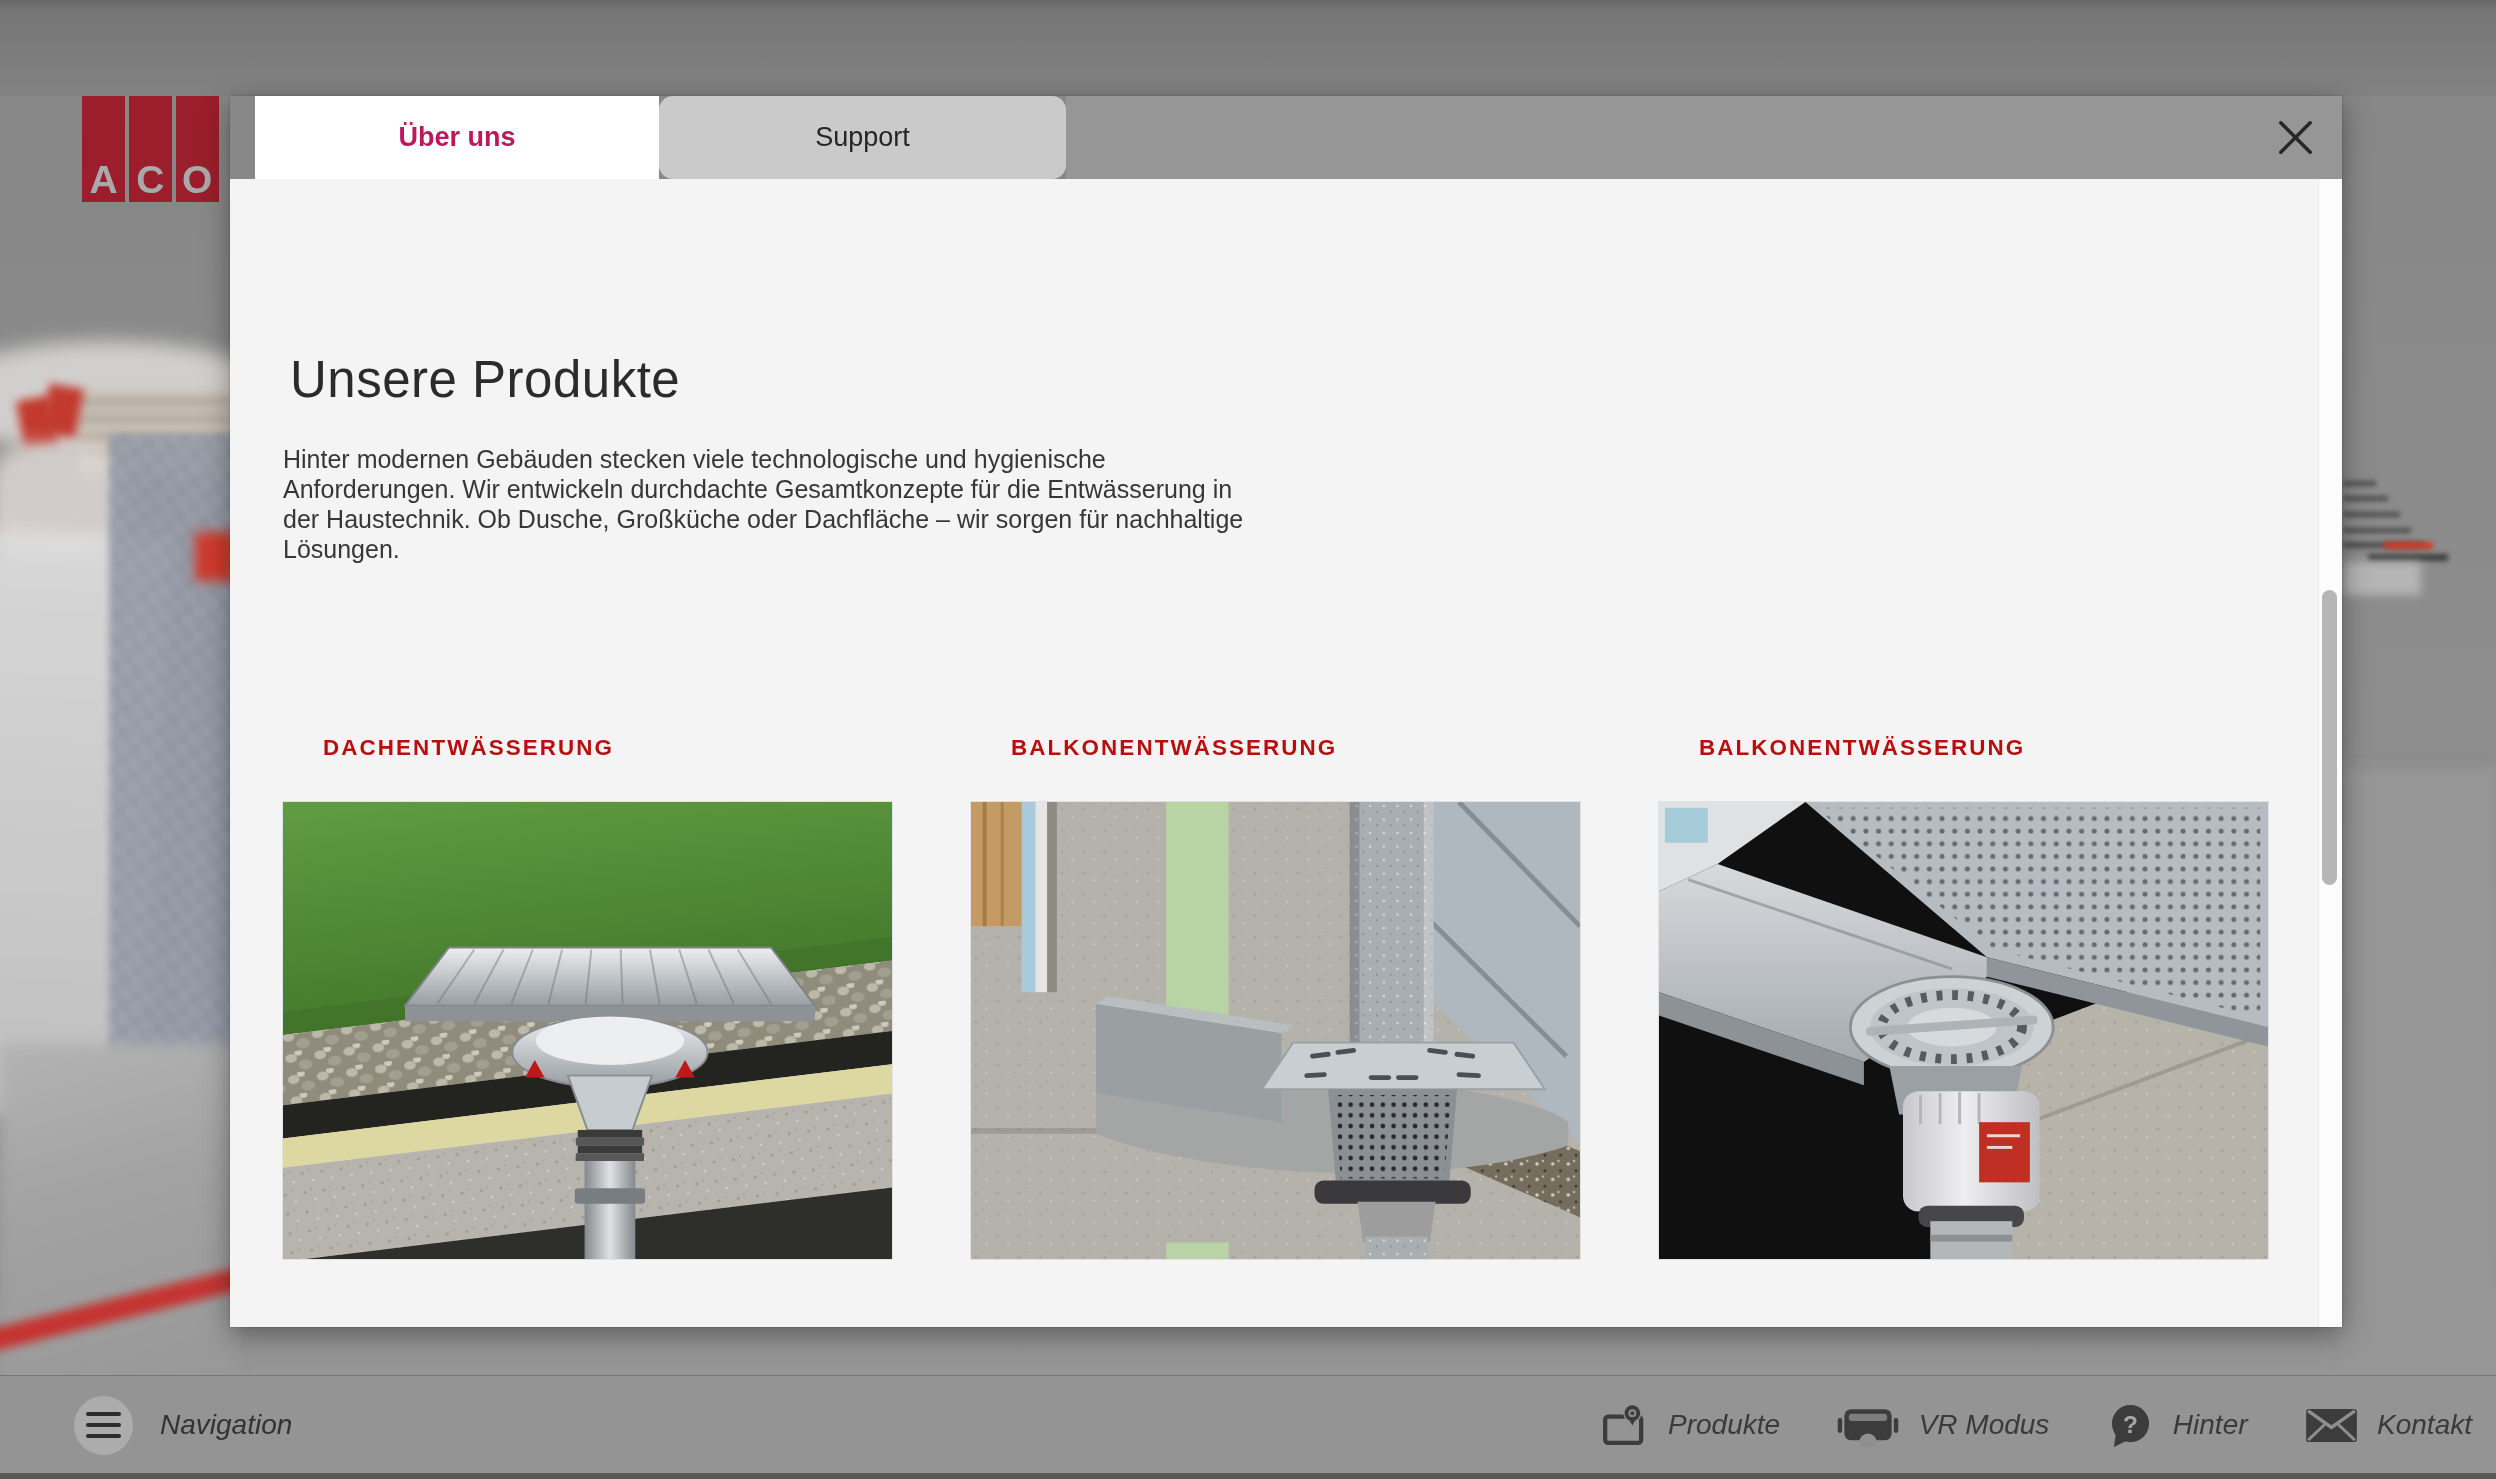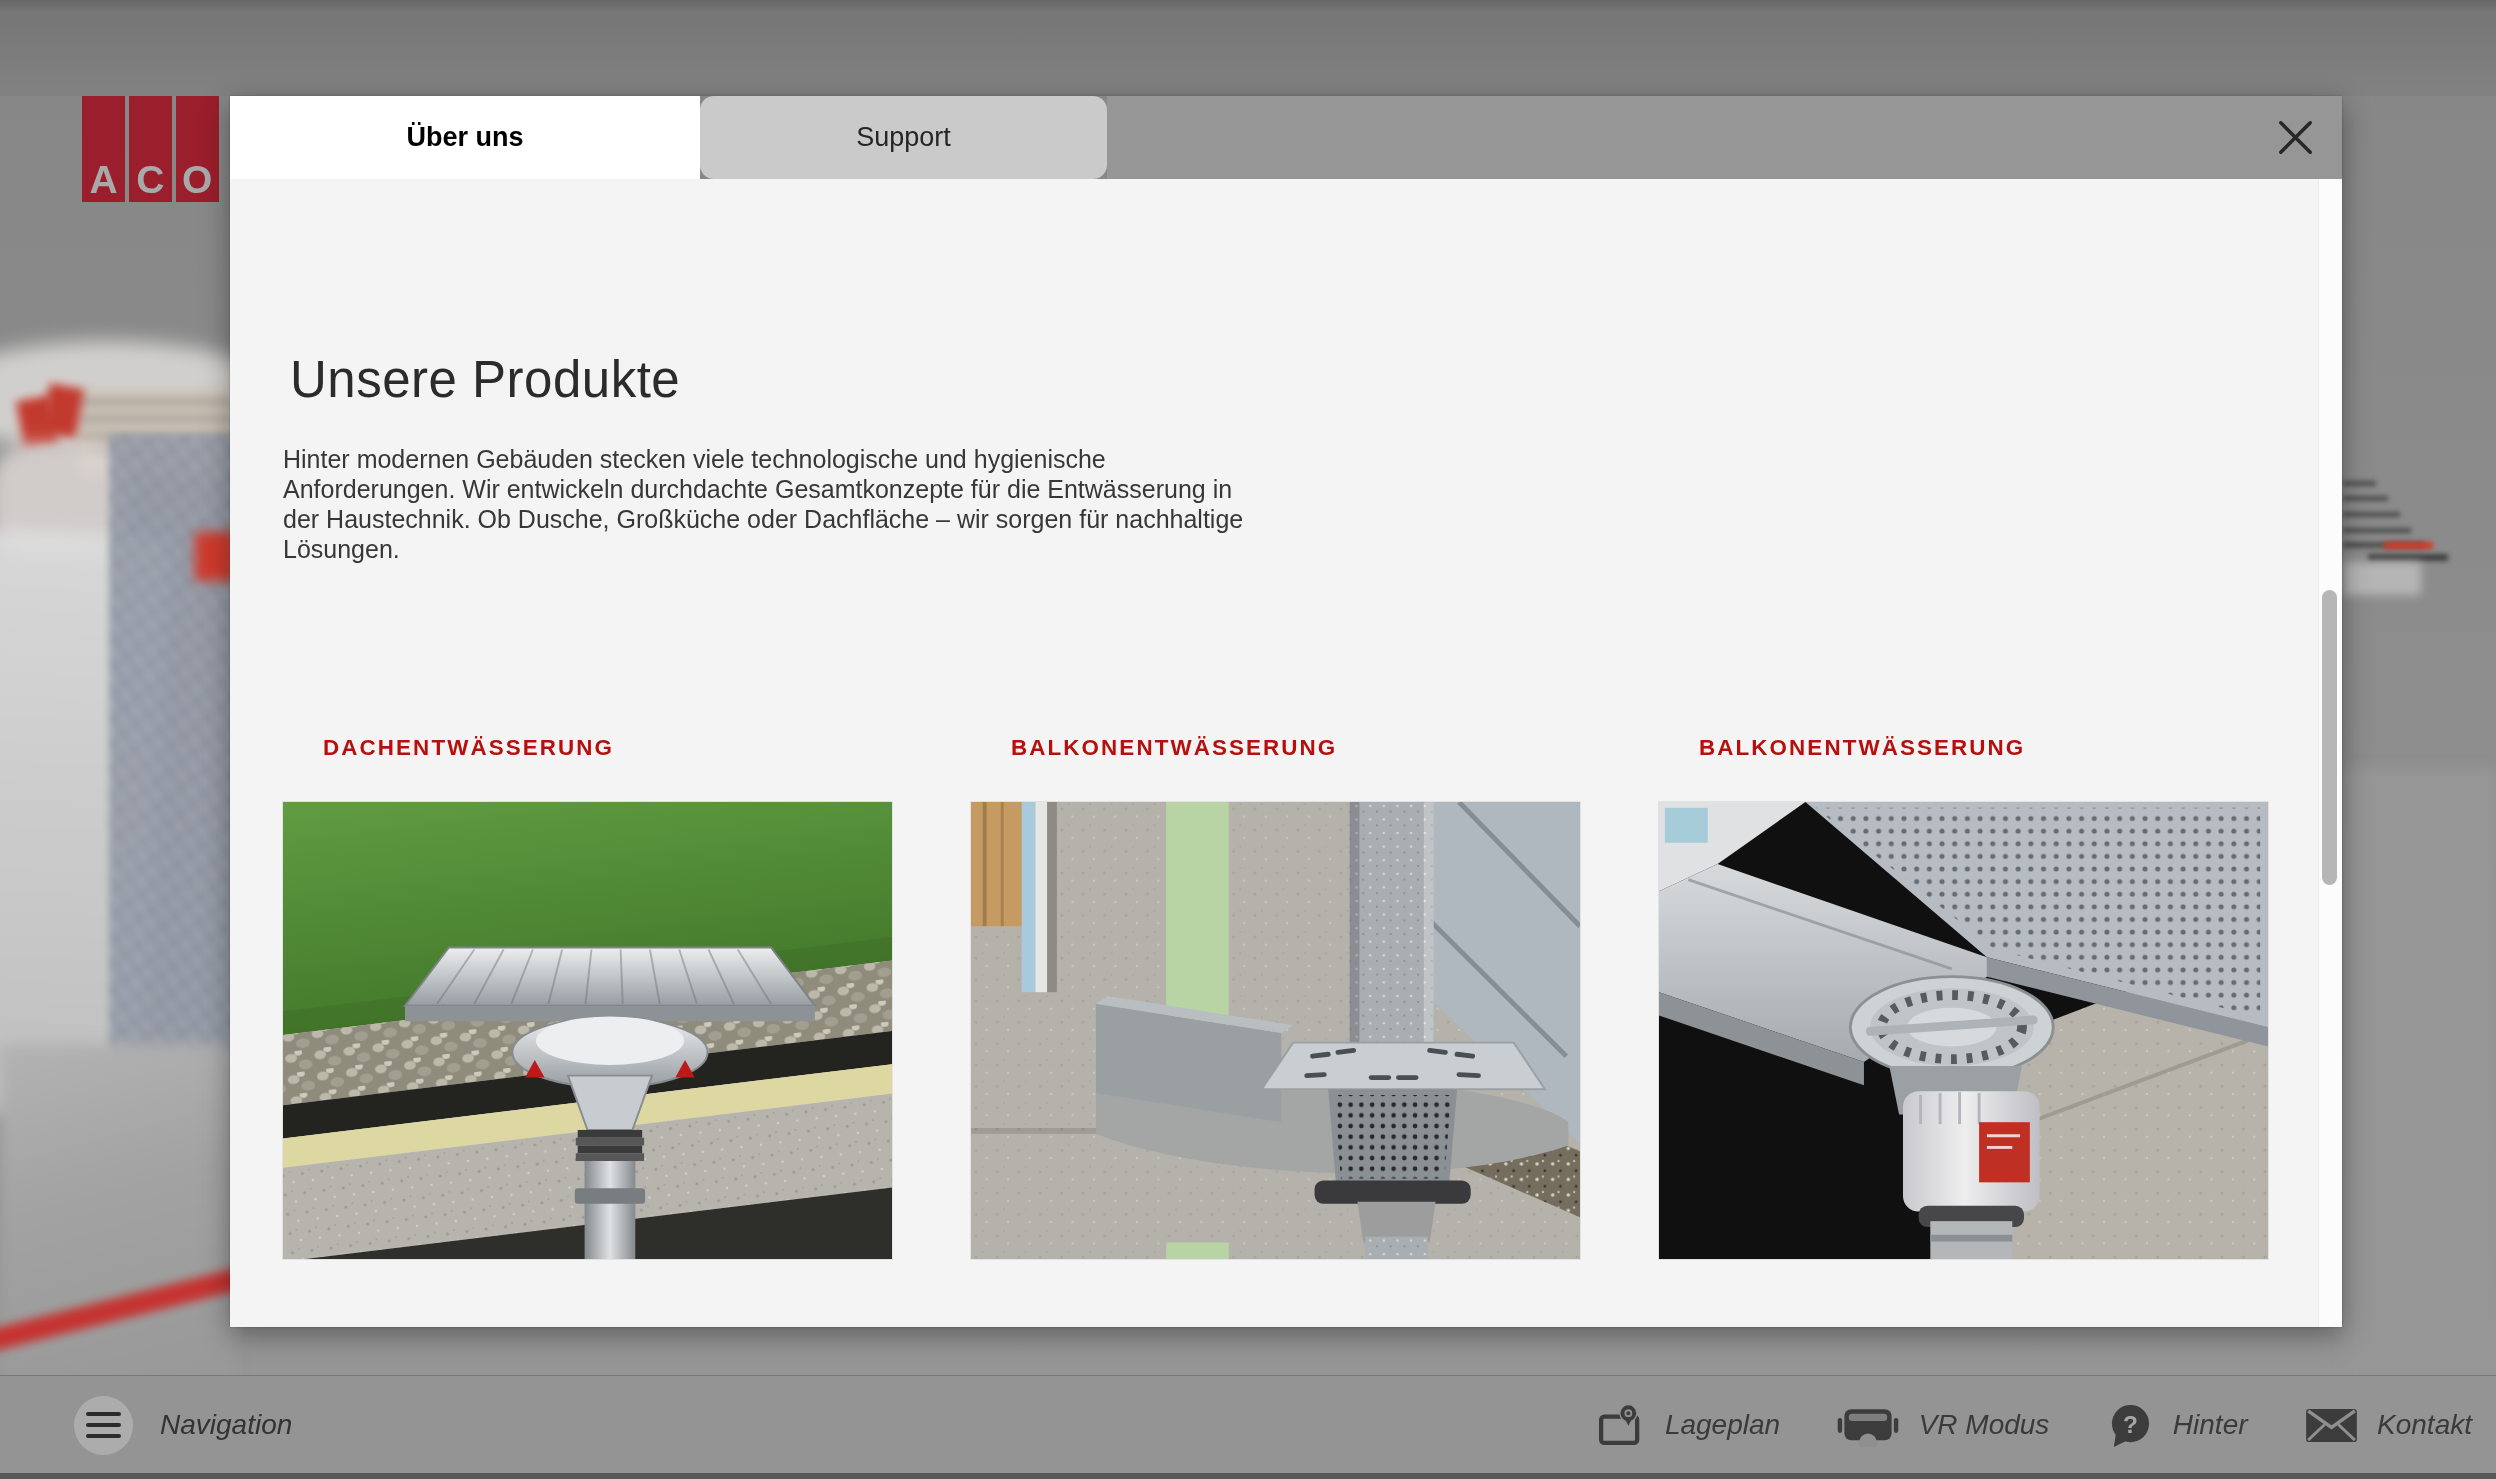--- a/index.html
+++ b/index.html
@@ -56,21 +56,21 @@
   #logo { left:82px; top:96px; width:137px; height:107px; display:flex; gap:3.9px; }
   .logo-bar { width:43px; height:106px; background:#9a1e2b; display:flex;
     align-items:flex-end; justify-content:center; padding-bottom:2.9px; }
   .logo-letter { font-size:39px; font-weight:bold; color:#a9a9a9; line-height:1; }
 
   
   #modal { left:230px; top:96px; width:2112px; height:1231px;
     box-shadow:0 7.8px 27px rgba(0,0,0,.38), 0 0 2px rgba(0,0,0,.25); }
   #tabbar { display:flex; height:83px; }
   .tab { display:flex; align-items:center; justify-content:center; font-size:27px; cursor:default; }
-  #tab-about { width:470px; background:#ffffff; font-weight:bold; color:#000000; }
+  #tab-about { width:404px; background:#ffffff; font-weight:bold; color:#be185d;margin-left:25px; }
   #tab-support { width:407px; background:#cacaca; color:#262626;border-radius:14px; }
   #tab-rest { flex:1; background:#969696; display:flex; align-items:center;
     justify-content:flex-end; padding-right:15.6px; }
   #close-btn { width:62px; height:62px; display:flex; align-items:center; justify-content:center;
     background:transparent; border:none; }
   #body { position:relative; height:1148px; background:#f4f4f4; }
   #page-title { position:absolute; left:60px; top:171px; font-size:51px; color:#2b2b2b;
     letter-spacing:0.5px; }
   #intro { position:absolute; left:53px; top:265px; width:970px; font-size:25px;
     line-height:30px; color:#373737; }
@@ -377,21 +377,21 @@
 
   <div id="bar-right">
     <div class="bar-item">
       <svg width="47" height="45" viewBox="0 0 24 23">
         <rect x="1.6" y="7" width="18.4" height="13.4" rx="1.6" fill="none" stroke="#3c3c3c" stroke-width="2.2"></rect>
         <circle cx="15.5" cy="5.6" r="4.6" fill="#8f8f8f"></circle>
         <circle cx="15.5" cy="5.2" r="3" fill="none" stroke="#3c3c3c" stroke-width="2"></circle>
         <polygon points="13.4,7.4 17.6,7.4 15.5,11.6" fill="#3c3c3c"></polygon>
         <circle cx="15.5" cy="5.2" r="1" fill="#3c3c3c"></circle>
       </svg>
-      <span class="bar-label">Lageplan</span>
+      <span class="bar-label">Produkte</span>
     </div>
 
     <div class="bar-item">
       <svg width="62" height="43" viewBox="0 0 42 28">
         <rect x="0.5" y="9" width="3" height="10" rx="1.4" fill="#3c3c3c"></rect>
         <rect x="38.5" y="9" width="3" height="10" rx="1.4" fill="#3c3c3c"></rect>
         <rect x="5" y="3" width="32" height="21" rx="4.5" fill="#3c3c3c"></rect>
         <rect x="8" y="6" width="26" height="5" rx="2" fill="#7d7d7d"></rect>
         <circle cx="21" cy="25.5" r="6" fill="#8f8f8f"></circle>
       </svg>

